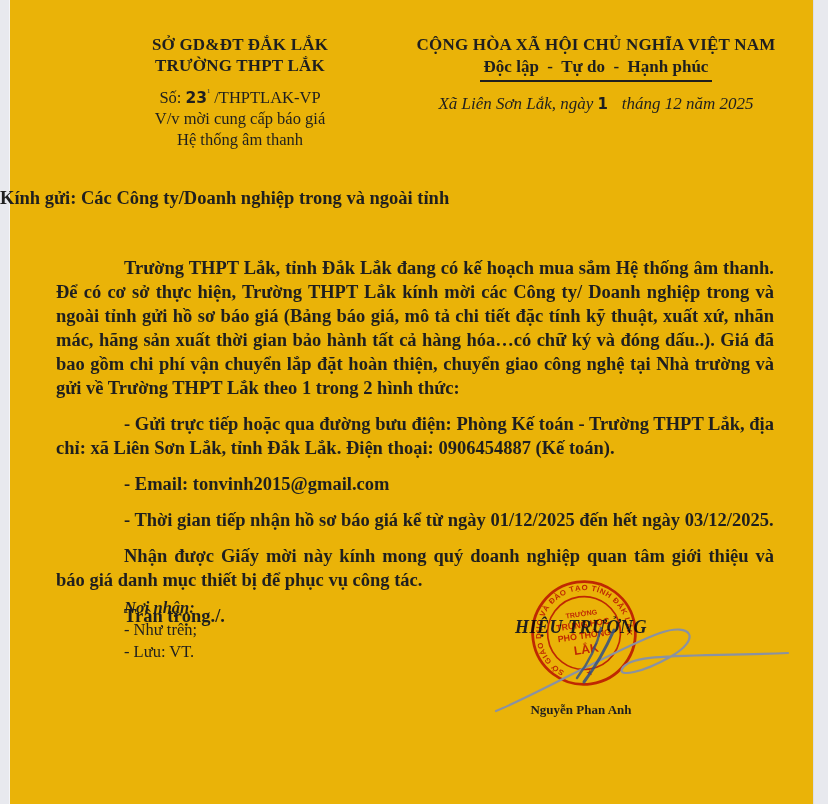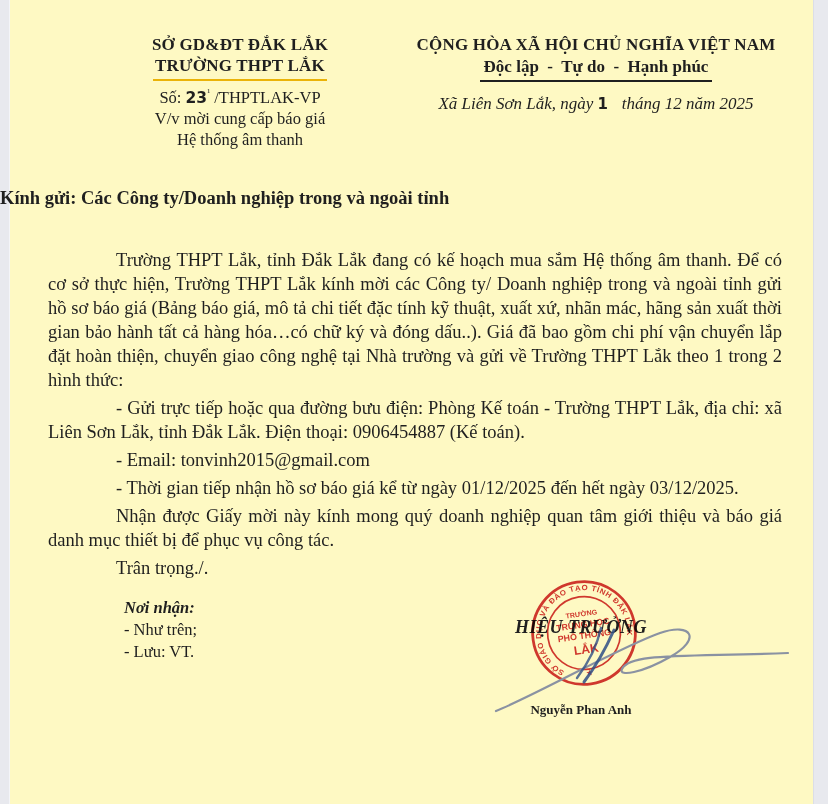--- a/index.html
+++ b/index.html
@@ -1,18 +1,18 @@
 <!DOCTYPE html>
 <html><head>
 <meta charset="utf-8">
 <style>
   html,body{margin:0;padding:0;background:#ffffff;}
   .page{
     position:relative;width:828px;height:804px;overflow:hidden;
-    background:#fef9c3;color:#1f1f1f;
+    background:#eab308;color:#1f1f1f;
     font-family:"Liberation Serif","DejaVu Serif",serif;
   }
   .scan-edge{position:absolute;top:0;height:804px;background:#e8e9ee;}
   .scan-edge.left{left:0;width:9px;border-right:1px solid #f4f5f8;}
   .scan-edge.right{right:0;width:14px;border-left:1px solid #dcdee6;}
 
   
   .hdr-left{position:absolute;left:72px;top:34px;width:336px;text-align:center;line-height:1.25;}
   .hdr-right{position:absolute;left:376px;top:34px;width:440px;text-align:center;line-height:1.3;}
   .org-line{font-size:17px;font-weight:700;letter-spacing:.2px;}
@@ -28,21 +28,21 @@
   .date-day{font-style:normal;font-family:"DejaVu Sans",sans-serif;font-weight:600;
     font-size:15px;margin:0 14px 0 4px;}
 
   
   .subject{position:absolute;left:0;top:188px;width:828px;
     font-size:18.5px;font-weight:700;}
 
   
   .body-text{position:absolute;left:44px;top:244px;width:742px;
     font-size:18.5px;line-height:24px;text-align:justify;}
-  .body-text p{margin:4px;text-indent:68px;}
+  .body-text p{margin:12px;text-indent:68px;font-weight:bold;}
   .body-text p.last{text-align:left;}
 
   
   .recipients{position:absolute;left:124px;top:597px;font-size:16.5px;line-height:22px;}
   .recipients .head{font-weight:700;font-style:italic;}
 
   
   .signer-title{position:absolute;left:456px;top:617px;width:250px;text-align:center;
     font-size:18px;font-weight:700;letter-spacing:.5px;font-style:italic;}
   .signer-name{position:absolute;left:456px;top:702px;width:250px;text-align:center;

